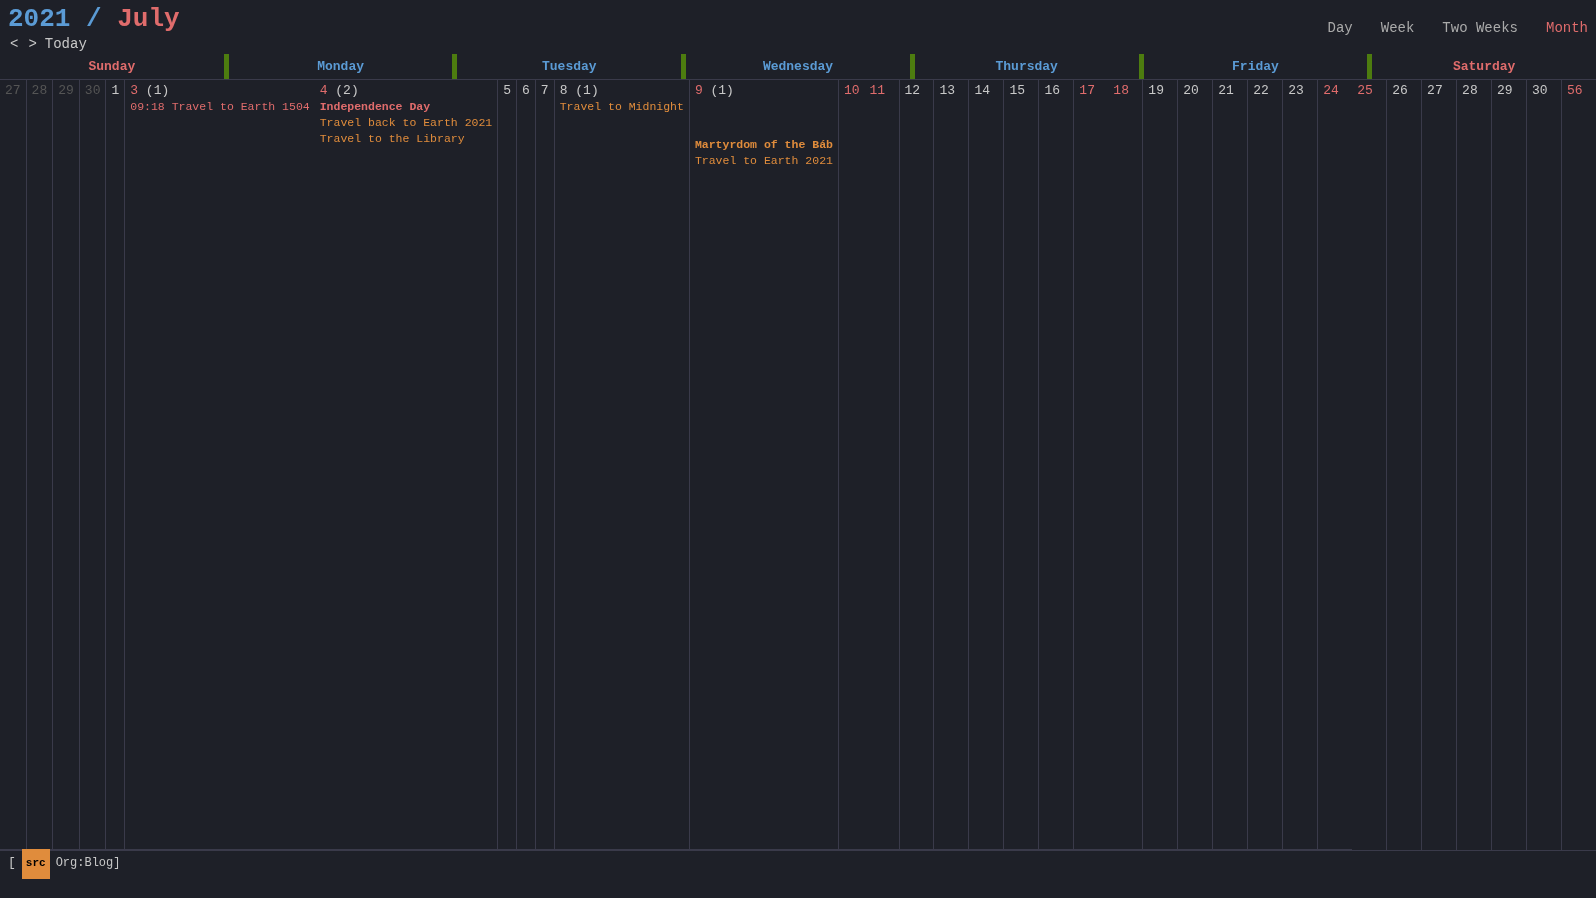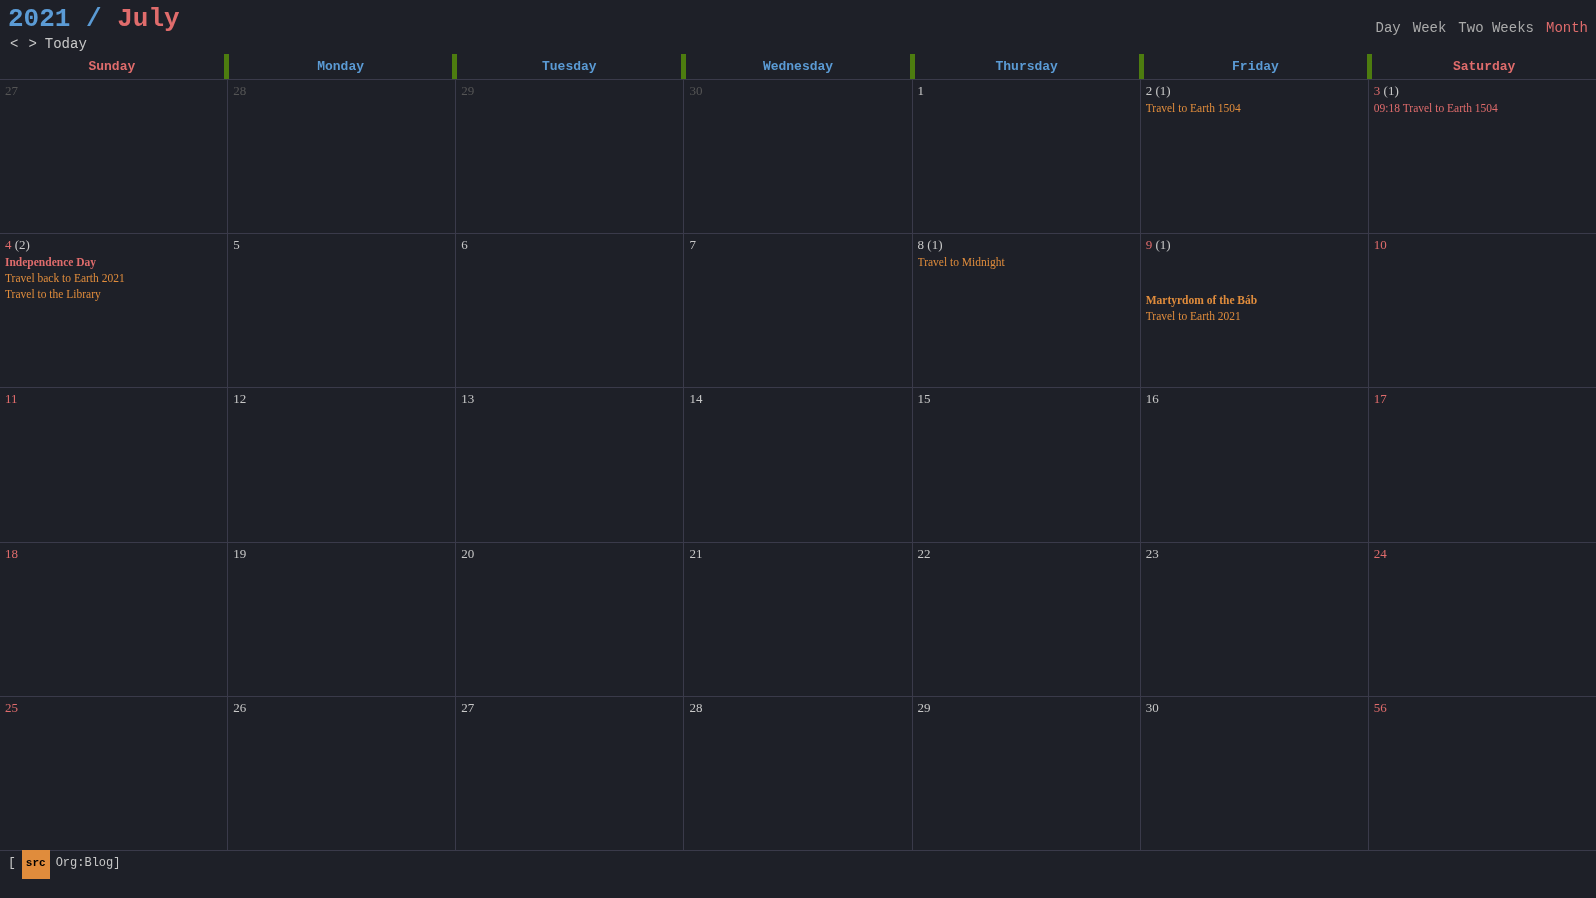--- a/index.html
+++ b/index.html
@@ -38,21 +38,21 @@
       font-family: inherit;
       padding: 0 2px;
     }
     #nav-left span {
       color: #c8c8c8;
       font-size: 14px;
     }
     #view-buttons {
       display: flex;
       align-items: center;
-      gap: 12px;
+      gap: 28px;
       font-size: 14px;
     }
     .view-btn {
       color: #aaa;
       cursor: pointer;
     }
     .view-btn.active {
       color: #e06c6c;
     }
     #header-row {
@@ -68,23 +68,22 @@
       font-size: 13px;
       font-weight: bold;
       border-right: 5px solid #4d7c0f;
     }
     .header-cell:last-child { border-right: none; }
     .header-cell.weekend { color: #e06c6c; }
     .header-cell.weekday { color: #5b9bd5; text-align: right; }
 
     #calendar-grid {
       display: flex;
-      flex-direction: column;
-      flex: 1;
-      font-family: Liberation Serif, serif;
+      flex-direction: row;
+      flex: 1;
     }
     .calendar-week {
       display: flex;
       flex: 1;
       border-bottom: 1px solid #3a3a4a;
       min-height: 130px;
     }
     .calendar-week:last-child { border-bottom: none; }
     .calendar-day {
       flex: 1;
@@ -197,24 +196,20 @@
         <div class="calendar-day other-month">
             <div class="day-num" style="color:#555;">29</div>
           </div>
         <div class="calendar-day other-month">
             <div class="day-num" style="color:#555;">30</div>
           </div>
         <div class="calendar-day">
             <div class="day-num">1</div>
           </div>
         <div class="calendar-day">
-          <div class="day-num">2 <span class="event-count" style="color:#c8c8c8;">(1)</span></div>
-          <div class="event-line event-orange">Travel to Earth 1504</div>
-        </div>
-        <div class="calendar-day">
           <div class="day-num weekend">3 <span class="event-count" style="color:#c8c8c8;">(1)</span></div>
           <div class="event-line event-red"><span class="event-time">09:18</span> Travel to Earth 1504</div>
         </div>
       </div>
 
       <div class="calendar-week">
         <div class="calendar-day">
           <div class="day-num weekend">4 <span class="event-count" style="color:#c8c8c8;">(2)</span></div>
           <div class="event-line event-red" style="font-weight:bold;">Independence Day</div>
           <div class="event-line event-orange">Travel back to Earth 2021</div>

